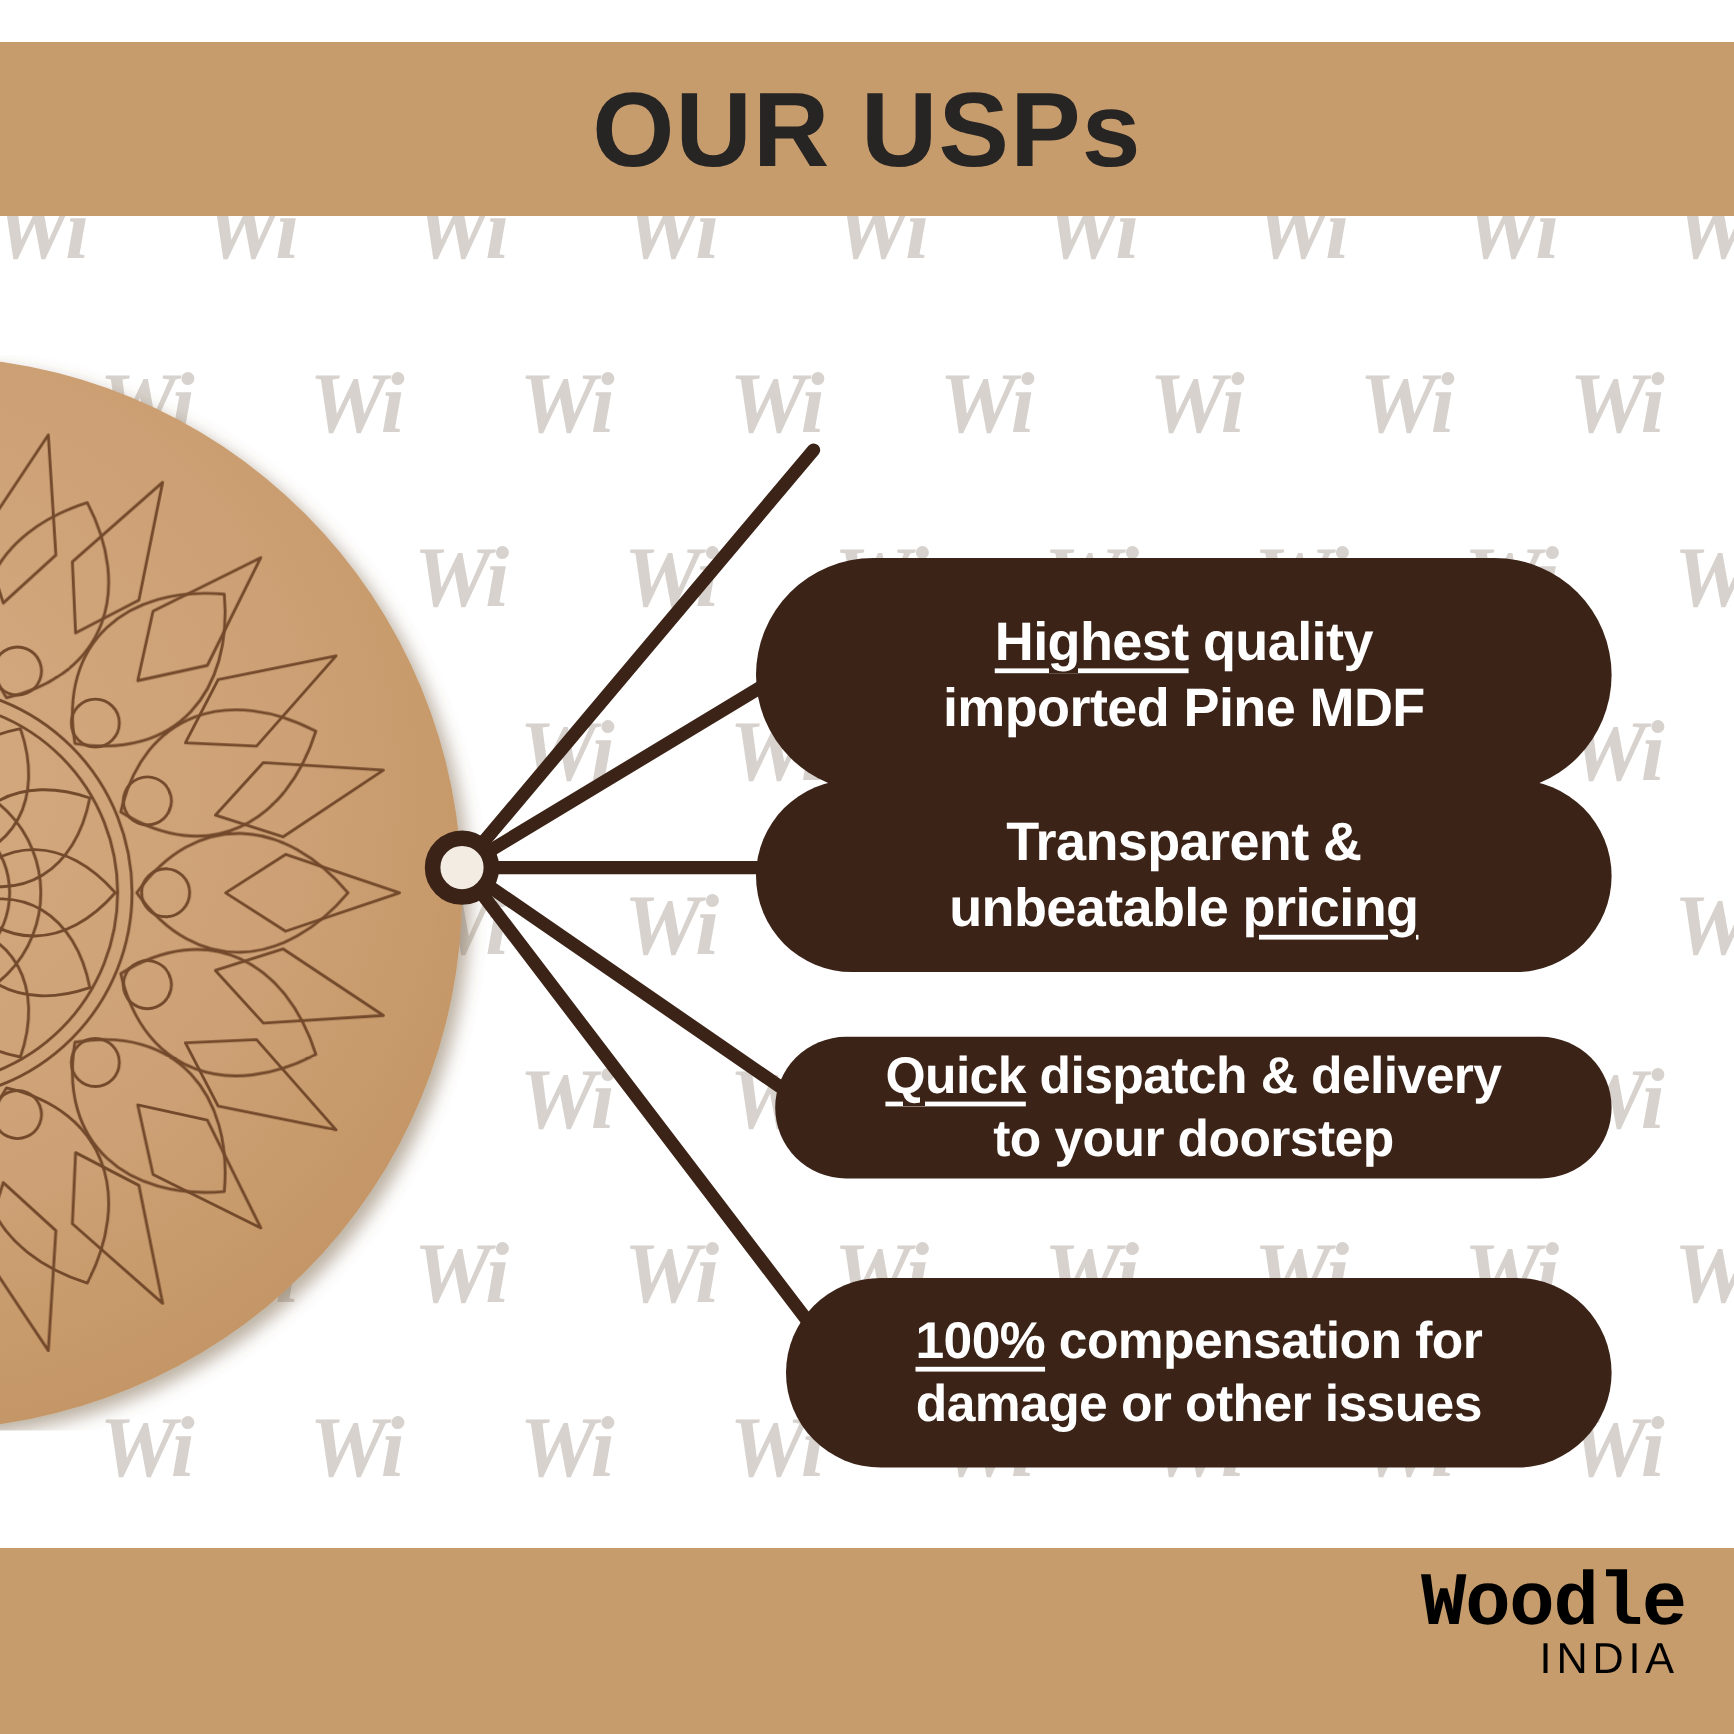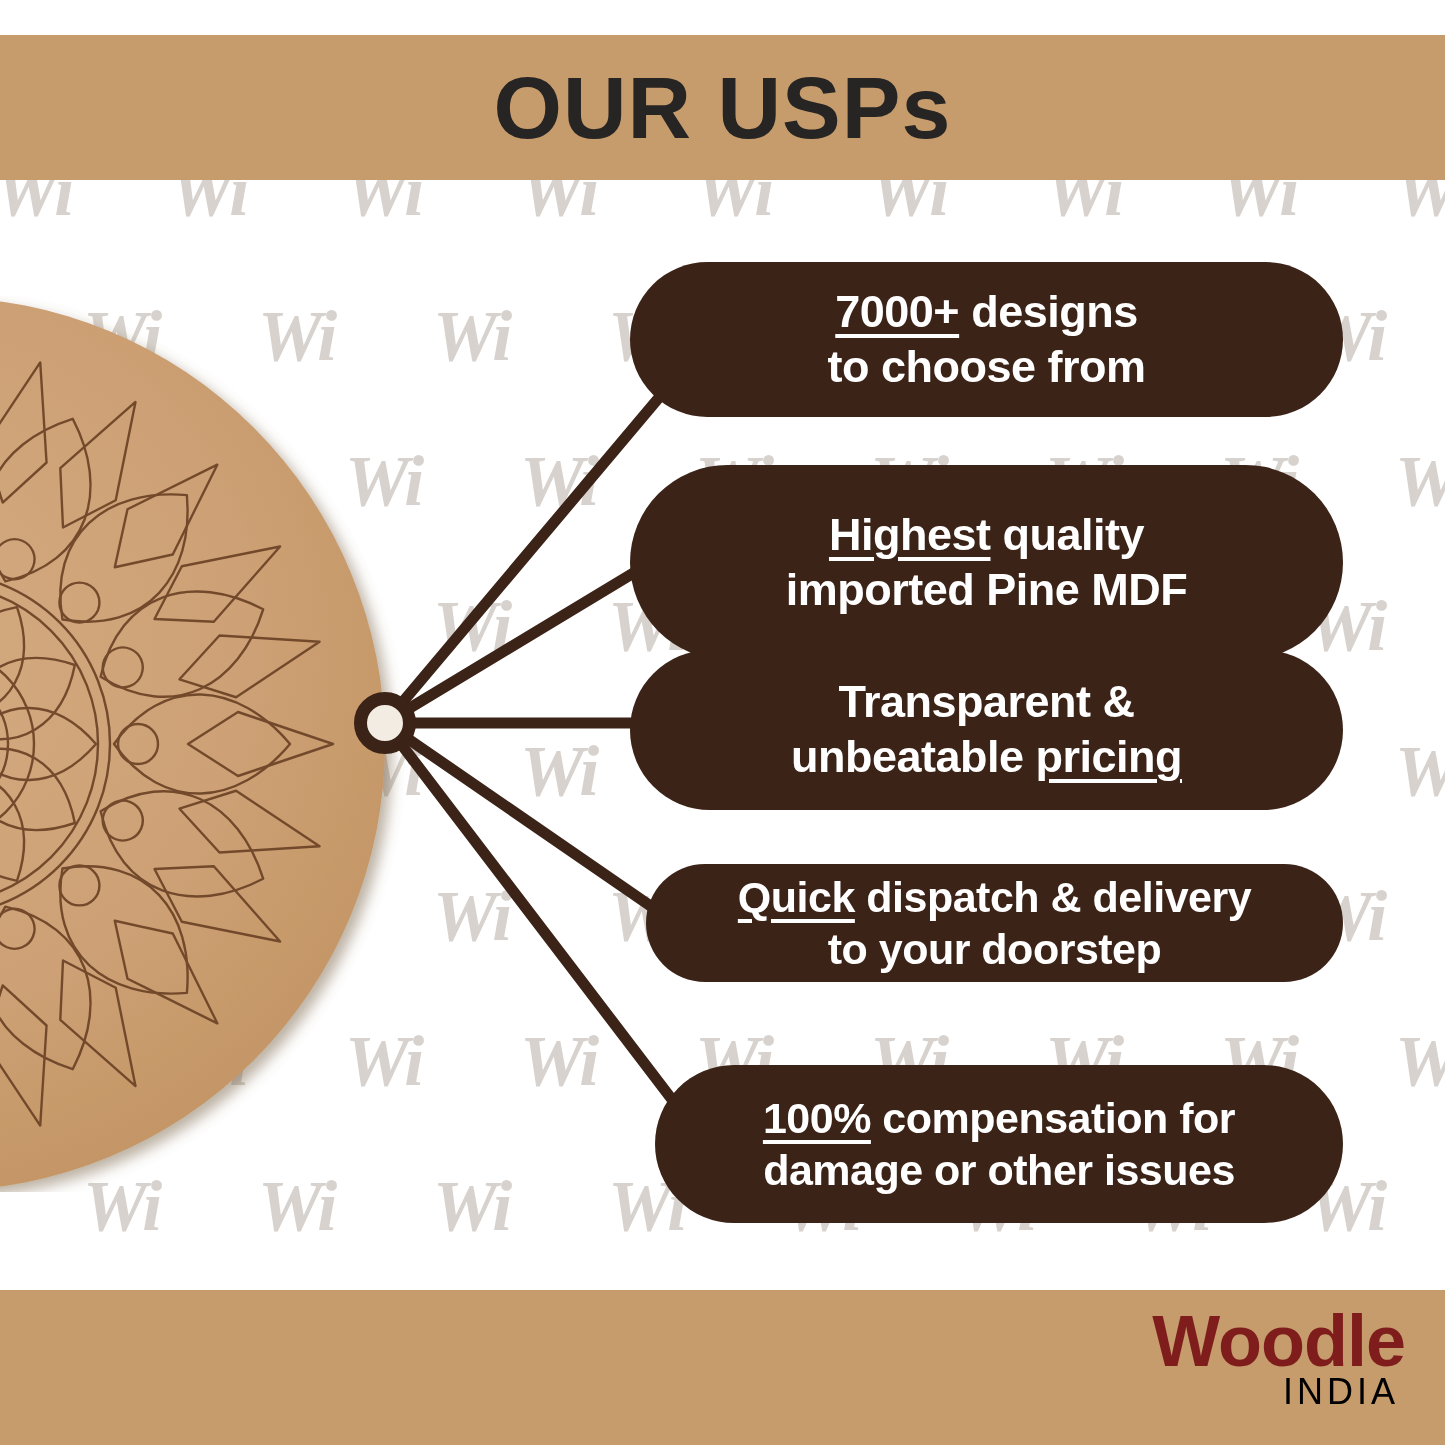--- a/index.html
+++ b/index.html
@@ -135,24 +135,24 @@
     z-index: 8;
   }
   #brand-logo {
     position: absolute;
     right: 40px;
     top: 14px;
     text-align: right;
     line-height: 1;
   }
   #brand-name {
-    font-family: Liberation Sans, sans-serif;
+    font-family: Liberation Mono, monospace;
     font-weight: 700;
-    font-size: 72px;
-    color: #7f1d1d;
+    font-size: 63px;
+    color: #000000;
     letter-spacing: -1px;
     display: block;
     line-height: 1.05;
   }
   #brand-sub {
     font-family: "Liberation Sans", sans-serif;
     font-weight: 400;
     font-size: 36px;
     color: #000000;
     letter-spacing: 4px;
@@ -469,23 +469,20 @@
       <line x1="385" y1="723" x2="660" y2="723"></line>
       <line x1="385" y1="723" x2="668" y2="918"></line>
       <line x1="385" y1="723" x2="680" y2="1110"></line>
     </g>
   </svg>
 
   <div id="hub"></div>
 
   <div id="pills">
 
-    <div class="pill pill-1" style="left:630px; top:262px; width:713px; height:155px;">
-      <span class="pill-text"><u>7000+</u><span> designs</span><br><span>to choose from</span></span>
-    </div>
 
     <div class="pill pill-2" style="left:630px; top:465px; width:713px; height:195px;">
       <span class="pill-text"><u>Highest</u><span> quality</span><br><span>imported Pine MDF</span></span>
     </div>
 
     <div class="pill pill-3" style="left:630px; top:650px; width:713px; height:160px;">
       <span class="pill-text"><span>Transparent &amp;</span><br><span>unbeatable </span><u>pricing</u></span>
     </div>
 
     <div class="pill pill-4" style="left:646px; top:864px; width:697px; height:118px;">

